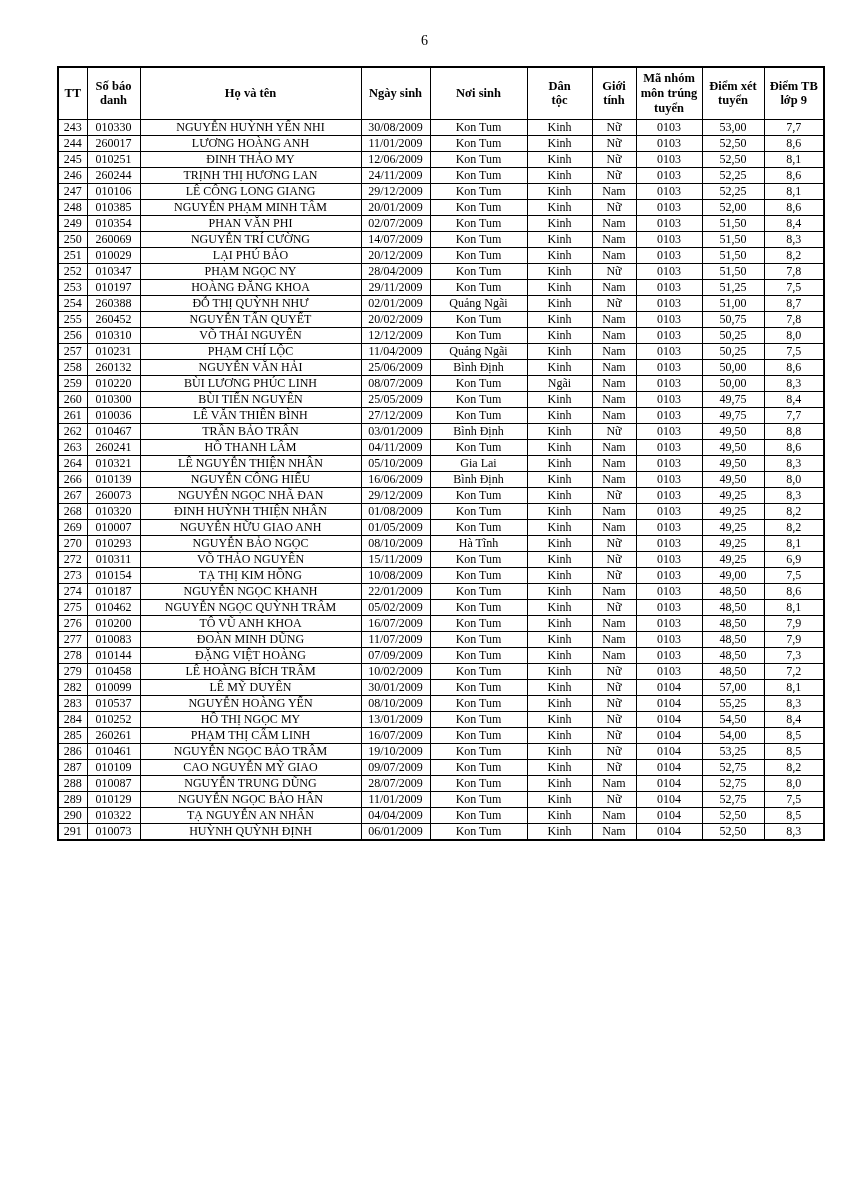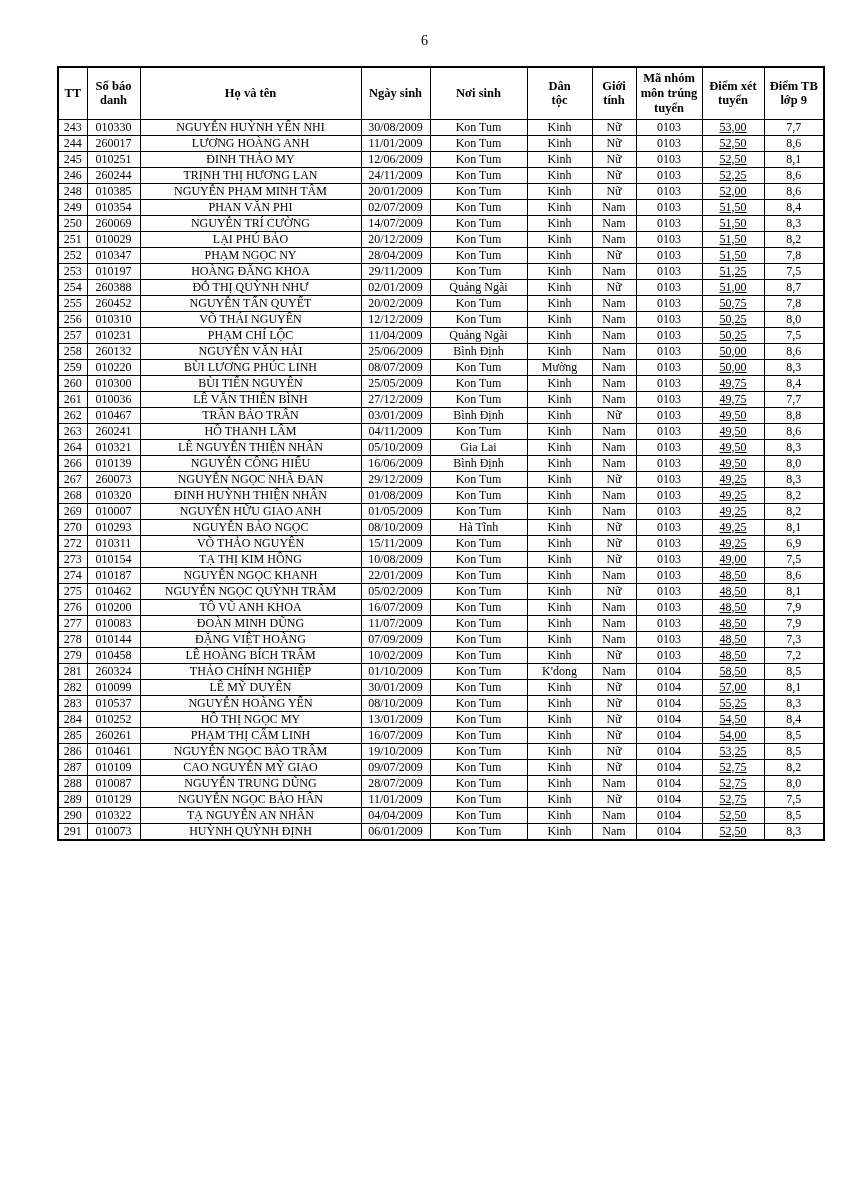--- a/index.html
+++ b/index.html
@@ -45,21 +45,21 @@
   }
   th.force-break { word-spacing: 999px; }
   table.results tbody tr { height: 15px; }
   table.results tbody td {
     font-size: 12px;
     vertical-align: middle;
     text-align: center;
     padding: 0 2px;
   }
   td.col-name { text-align: left; padding-left: 3px; }
-  td.col-score { text-align: right; padding-right: 12px; text-decoration: underline; }
+  td.col-score { text-align: right; padding-right: 12px; }
   td.col-gpa   { text-align: right; padding-right: 10px; }
 </style>
 </head>
 <body>
 
 <div class="page">
 
   <div class="page-number">6</div>
 
   <table class="results">
@@ -132,20 +132,32 @@
       <td class="col-name">TRỊNH THỊ HƯƠNG LAN</td>
       <td class="col-dob">24/11/2009</td>
       <td class="col-pob">Kon Tum</td>
       <td class="col-eth">Kinh</td>
       <td class="col-sex">Nữ</td>
       <td class="col-grp">0103</td>
       <td class="col-score">52,25</td>
       <td class="col-gpa">8,6</td>
     </tr>
         <tr>
+      <td class="col-tt">247</td>
+      <td class="col-sbd">010106</td>
+      <td class="col-name">LÊ CÔNG LONG GIANG</td>
+      <td class="col-dob">29/12/2009</td>
+      <td class="col-pob">Kon Tum</td>
+      <td class="col-eth">Kinh</td>
+      <td class="col-sex">Nam</td>
+      <td class="col-grp">0103</td>
+      <td class="col-score">52,25</td>
+      <td class="col-gpa">8,1</td>
+    </tr>
+        <tr>
       <td class="col-tt">248</td>
       <td class="col-sbd">010385</td>
       <td class="col-name">NGUYỄN PHẠM MINH TÂM</td>
       <td class="col-dob">20/01/2009</td>
       <td class="col-pob">Kon Tum</td>
       <td class="col-eth">Kinh</td>
       <td class="col-sex">Nữ</td>
       <td class="col-grp">0103</td>
       <td class="col-score">52,00</td>
       <td class="col-gpa">8,6</td>
@@ -269,21 +281,21 @@
       <td class="col-grp">0103</td>
       <td class="col-score">50,00</td>
       <td class="col-gpa">8,6</td>
     </tr>
         <tr>
       <td class="col-tt">259</td>
       <td class="col-sbd">010220</td>
       <td class="col-name">BÙI LƯƠNG PHÚC LINH</td>
       <td class="col-dob">08/07/2009</td>
       <td class="col-pob">Kon Tum</td>
-      <td class="col-eth">Mường</td>
+      <td class="col-eth">Ngãi</td>
       <td class="col-sex">Nam</td>
       <td class="col-grp">0103</td>
       <td class="col-score">50,00</td>
       <td class="col-gpa">8,3</td>
     </tr>
         <tr>
       <td class="col-tt">260</td>
       <td class="col-sbd">010300</td>
       <td class="col-name">BÙI TIẾN NGUYÊN</td>
       <td class="col-dob">25/05/2009</td>
@@ -490,32 +502,20 @@
       <td class="col-tt">279</td>
       <td class="col-sbd">010458</td>
       <td class="col-name">LÊ HOÀNG BÍCH TRÂM</td>
       <td class="col-dob">10/02/2009</td>
       <td class="col-pob">Kon Tum</td>
       <td class="col-eth">Kinh</td>
       <td class="col-sex">Nữ</td>
       <td class="col-grp">0103</td>
       <td class="col-score">48,50</td>
       <td class="col-gpa">7,2</td>
-    </tr>
-        <tr>
-      <td class="col-tt">281</td>
-      <td class="col-sbd">260324</td>
-      <td class="col-name">THẢO CHÍNH NGHIỆP</td>
-      <td class="col-dob">01/10/2009</td>
-      <td class="col-pob">Kon Tum</td>
-      <td class="col-eth">K'dong</td>
-      <td class="col-sex">Nam</td>
-      <td class="col-grp">0104</td>
-      <td class="col-score">58,50</td>
-      <td class="col-gpa">8,5</td>
     </tr>
         <tr>
       <td class="col-tt">282</td>
       <td class="col-sbd">010099</td>
       <td class="col-name">LÊ MỸ DUYÊN</td>
       <td class="col-dob">30/01/2009</td>
       <td class="col-pob">Kon Tum</td>
       <td class="col-eth">Kinh</td>
       <td class="col-sex">Nữ</td>
       <td class="col-grp">0104</td>

